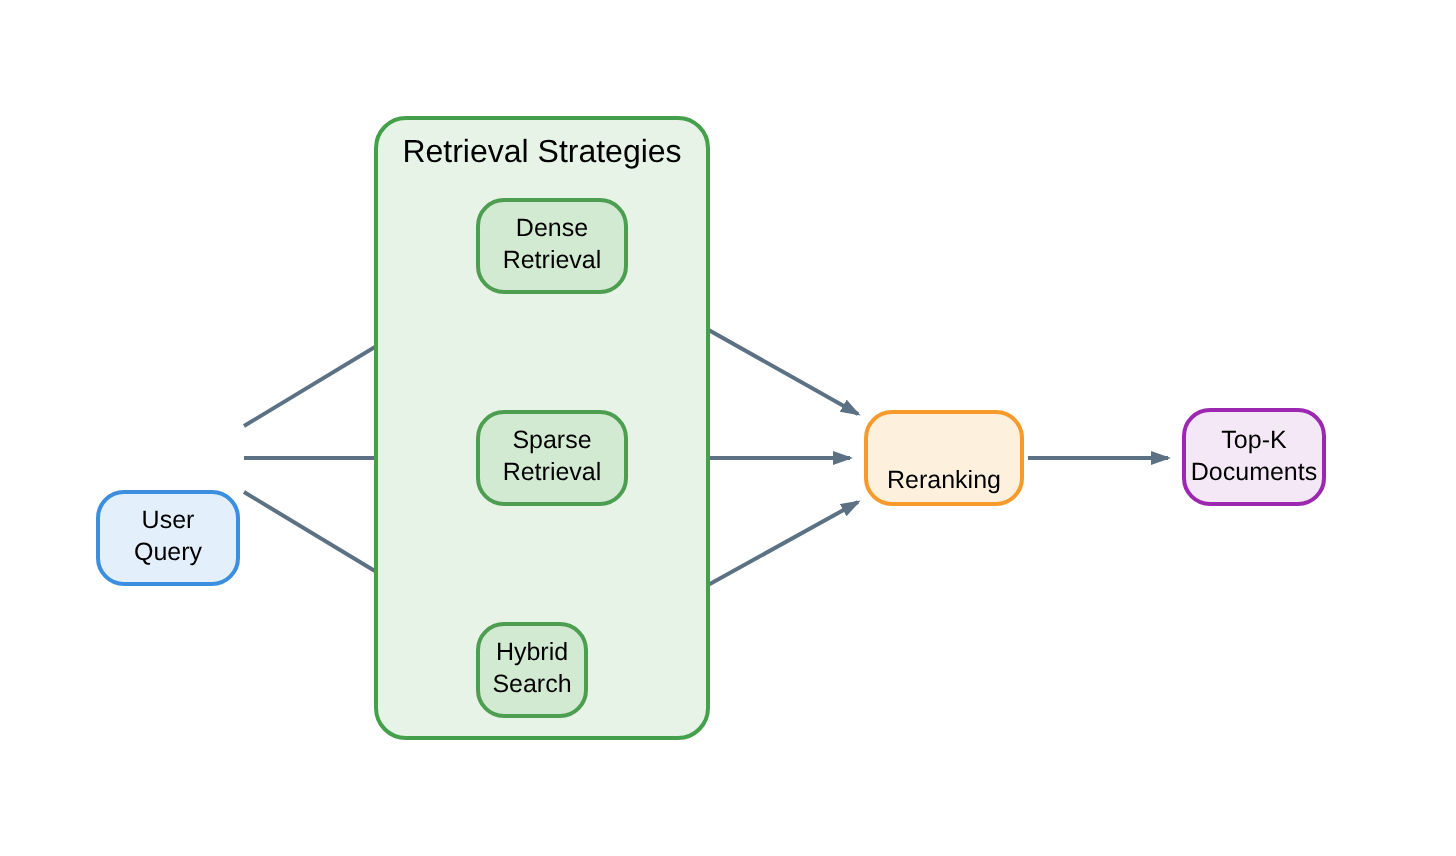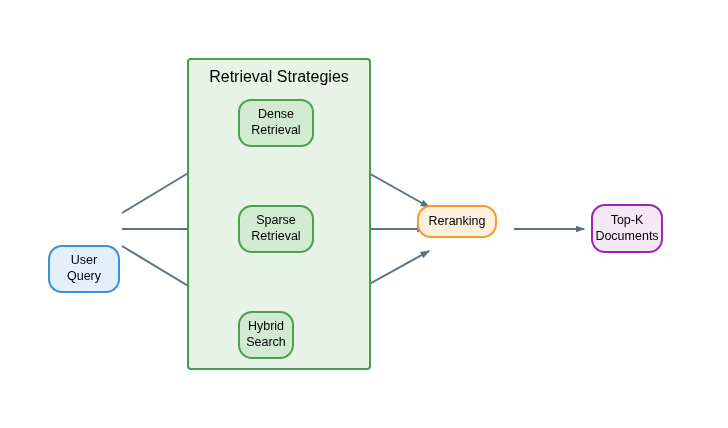--- a/index.html
+++ b/index.html
@@ -20,24 +20,24 @@
     left: 0;
     top: 0;
     width: 728px;
     height: 428px;
     pointer-events: none;
   }
   .group-box {
     position: absolute;
     left: 187px;
     top: 58px;
-    width: 184px;
+    width: 168px;
     height: 312px;
     border: 2px solid;
-    border-radius: 4px;
+    border-radius: 16px;
     box-sizing: border-box;
   }
   .group-title {
     position: absolute;
     left: 0;
     right: 0;
     top: 8px;
     text-align: center;
     font-size: 16px;
     color: #000000;
@@ -54,21 +54,21 @@
     text-align: center;
     font-size: 12.5px;
     line-height: 1.25;
     color: #000000;
     padding: 2px 4px;
   }
   .node-user-query   { left: 48px;  top: 205px; width: 72px; height: 48px; }
   .node-dense        { left: 238px; top: 99px;  width: 76px; height: 48px; }
   .node-sparse       { left: 238px; top: 205px; width: 76px; height: 48px; }
   .node-hybrid       { left: 238px; top: 311px; width: 56px; height: 48px; }
-  .node-reranking    { left: 417px; top: 205px; width: 80px; height: 33px; }
+  .node-reranking    { left: 432px; top: 205px; width: 80px; height: 48px; align-items: flex-end; }
   .node-topk         { left: 591px; top: 204px; width: 72px; height: 49px; }
 </style>
 </head>
 <body>
 
 <div id="canvas">
 
   <svg id="edges-layer" width="728" height="428" viewBox="0 0 728 428" xmlns="http://www.w3.org/2000/svg">
     <defs>
       <marker id="arrowhead" markerWidth="10" markerHeight="8" refX="8.5" refY="3.5" orient="auto" markerUnits="userSpaceOnUse">
@@ -83,21 +83,21 @@
         <line x1="317" y1="229" x2="425" y2="229" stroke="#5c7284" stroke-width="2" marker-end="url(#arrowhead)"></line>
         <line x1="317" y1="313" x2="429" y2="251" stroke="#5c7284" stroke-width="2" marker-end="url(#arrowhead)"></line>
         <line x1="514" y1="229" x2="584" y2="229" stroke="#5c7284" stroke-width="2" marker-end="url(#arrowhead)"></line>
       </g>
   </svg>
 
   <div class="group-box" id="group-box" style="border-color: rgb(68, 160, 75); background: rgb(231, 243, 230);">
     <div class="group-title">Retrieval Strategies</div>
   </div>
 
-  <div class="node node-dense" style="border-color: rgb(77, 158, 80); background: rgb(211, 234, 210); border-radius: 13px;">
+  <div class="node node-dense" style="border-color: rgb(77, 158, 80); background: rgb(211, 234, 210);">
     <span>Dense Retrieval</span>
   </div>
 
   <div class="node node-sparse" style="border-color: rgb(77, 158, 80); background: rgb(211, 234, 210);">
     <span>Sparse Retrieval</span>
   </div>
 
   <div class="node node-hybrid" style="border-color: rgb(77, 158, 80); background: rgb(211, 234, 210);">
     <span>Hybrid Search</span>
   </div>

